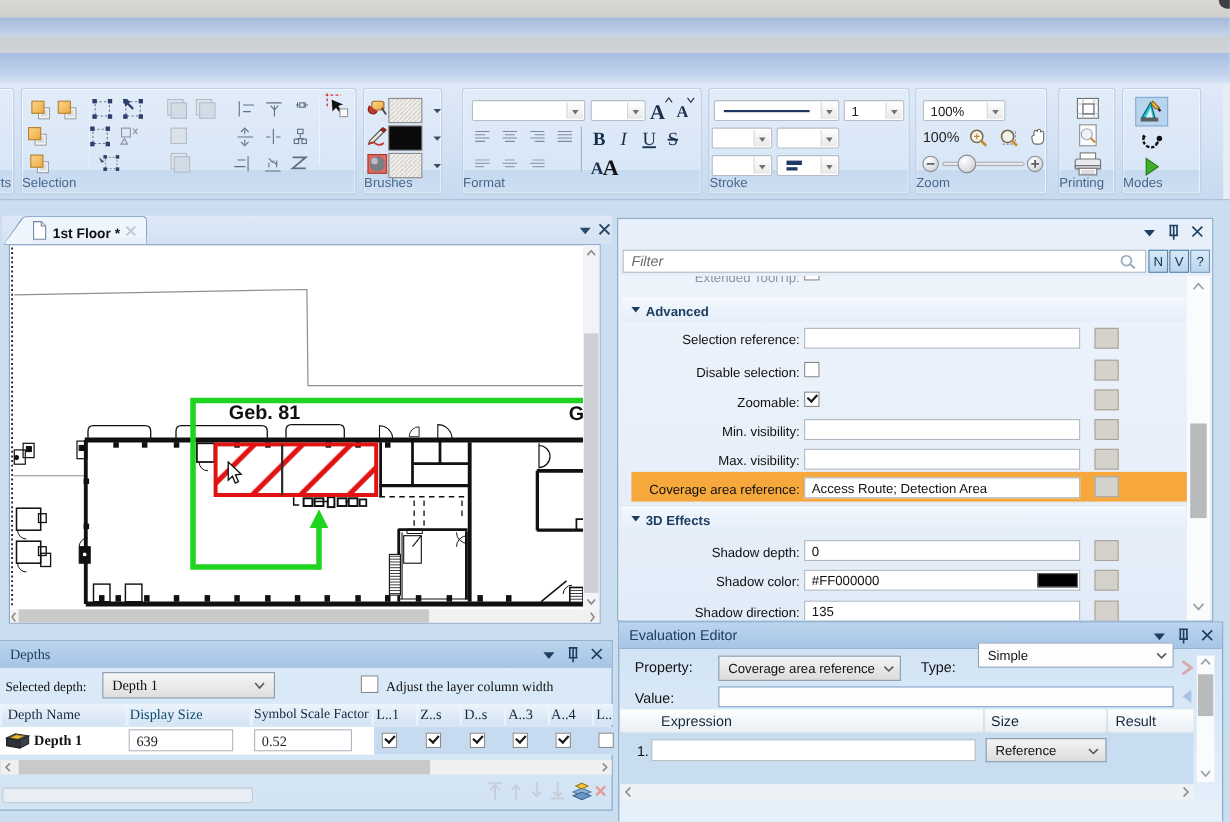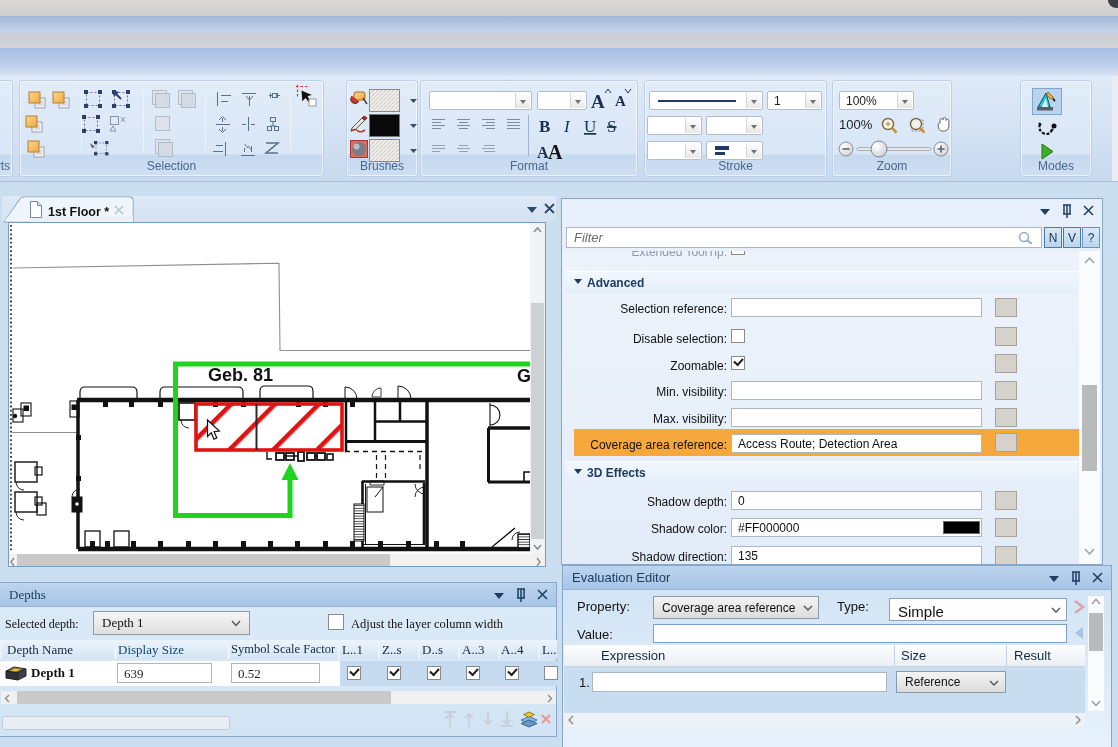--- a/index.html
+++ b/index.html
@@ -16,21 +16,21 @@
 #blueband2 { left:0; top:48px; width:1118px; height:28px; background:linear-gradient(#a6bee2,#c2d3ec 70%,#d8e4f4); }
 
 
 #ribbon { left:0; top:76px; width:1118px; height:106px;
   background:linear-gradient(#e0eaf8,#cfdff2 70%,#c8daef);
   border-bottom:1px solid #a9bdd6; }
 .rgroup { position:absolute; top:4px; height:97px;
   background:linear-gradient(180deg, #e2ecf9 0%, #d8e6f6 77%, #c6d9ef 78%, #cfdff2 100%);
   border:1px solid #bdd0e7; border-radius:3px;
   box-shadow:inset 0 0 0 1px rgba(255,255,255,.55); }
-.rlabel { position:absolute; bottom:3px; left:0; right:0; text-align:center; font-size:12px; color:#48678a; }
+.rlabel { position:absolute; bottom:3px; left:0; right:0; font-size:12px; color:#48678a; }
 .sep { position:absolute; top:10px; width:1px; height:60px; background:#bccfe3; border-right:1px solid #eef4fb; }
 
 
 .combo { position:absolute; height:19px; background:#fff; border:1px solid #b5bec8; border-radius:2px; }
 .combo .ar { position:absolute; right:1px; top:1px; bottom:1px; width:15px;
   background:linear-gradient(#fefefe,#e8e8e8); border-left:1px solid #d5d5d5; }
 .combo .ar:after { content:""; position:absolute; left:4px; top:7px;
   border-left:3.5px solid transparent; border-right:3.5px solid transparent; border-top:4px solid #707070; }
 
 
@@ -135,21 +135,21 @@
       </g>
 
       <g transform="translate(276,4)">
         <path d="M0 1.5 h14 M1.5 0 v12" stroke="#e03030" stroke-dasharray="2.5,2" fill="none" stroke-width="1.2"></path>
         <path d="M5 5 l12 5 -5 1.5 4.5 6 -2.5 2 -4.5 -6 -3.5 3.5 z" fill="#111" stroke="#fff" stroke-width="0.7"></path>
         <rect x="13" y="14" width="7" height="7" fill="#fff" stroke="#999"></rect>
       </g>
     </svg>
   </div>
 
-  <div class="rgroup" style="left:330px; width:72px;margin-left:16px;">
+  <div class="rgroup" style="left:330px; width:72px;">
     <div class="rlabel">Brushes</div>
     <svg width="84" height="97" style="position:absolute;left:0;top:0">
       <defs>
         <pattern id="hatchp" width="4" height="4" patternUnits="userSpaceOnUse">
           <rect width="4" height="4" fill="#f3f1ee"></rect>
           <path d="M0 4 L4 0" stroke="#cfccc6" stroke-width="1.2"></path>
         </pattern>
       </defs>
 
       <g transform="translate(3,9)">
@@ -284,20 +284,45 @@
         <circle cx="13" cy="68" r="7" fill="url(#kn)" stroke="#8a9099"></circle>
         <path d="M9.5 68 h7" stroke="#5a6068" stroke-width="1.6"></path>
         <rect x="24" y="66.5" width="74" height="3" rx="1.5" fill="#e8e8ea" stroke="#9aa0a8" stroke-width="0.8"></rect>
         <circle cx="46" cy="68" r="8" fill="url(#kn)" stroke="#82888f"></circle>
         <circle cx="108" cy="68" r="7" fill="url(#kn)" stroke="#8a9099"></circle>
         <path d="M104.5 68 h7 M108 64.5 v7" stroke="#5a6068" stroke-width="1.6"></path>
       </g>
     </svg>
   </div>
 
+  <div class="rgroup" style="left:962px; width:52px;">
+    <div class="rlabel">Printing</div>
+    <svg width="52" height="97" style="position:absolute;left:0;top:0">
+
+      <g transform="translate(15,7)">
+        <rect x="1.5" y="1.5" width="19" height="18" fill="#fdfdfd" stroke="#6a6f76"></rect>
+        <path d="M6.5 1.5 v18 M1.5 6.5 h19 M16.5 1.5 v18 M1.5 15.5 h19" stroke="#b9bec5"></path>
+        <path d="M6.5 6.5 h10 v9 h-10 z" fill="none" stroke="#6a6f76"></path>
+      </g>
+
+      <g transform="translate(17,32)">
+        <rect x="1.5" y="0.5" width="15" height="19" fill="#fdfdfd" stroke="#8a8f96"></rect>
+        <circle cx="8" cy="9" r="5" fill="#eef3f8" stroke="#9aa7b5"></circle>
+        <path d="M11.5 12.5 l4 4" stroke="#c8912f" stroke-width="2"></path>
+      </g>
+
+      <g transform="translate(13,57)">
+        <rect x="6" y="1" width="14" height="6" fill="#fff" stroke="#777"></rect>
+        <rect x="1.5" y="6.5" width="23" height="9" rx="2" fill="#e8eaed" stroke="#70757c"></rect>
+        <rect x="1.5" y="12.5" width="23" height="3" fill="#c9cdd2" stroke="#70757c"></rect>
+        <rect x="5" y="15" width="16" height="6" fill="#fdfdfd" stroke="#777"></rect>
+        <path d="M7 17.5 h12 M7 19.5 h12" stroke="#b5b9be"></path>
+      </g>
+    </svg>
+  </div>
 
   <div class="rgroup" style="left:1020px; width:72px;">
     <div class="rlabel">Modes</div>
     <svg width="52" height="97" style="position:absolute;left:0;top:0">
 
       <rect x="11.5" y="7.5" width="29" height="26" fill="#b9d4ee" stroke="#7fa8d0"></rect>
       <g transform="translate(15,10)">
         <path d="M2 16 L10 2 L14 16 z" fill="#27c0cf" stroke="#0a5a66"></path>
         <path d="M5.5 16 L10 7 L12 16 z" fill="#d4f4f8"></path>
         <rect x="1" y="16" width="16" height="3.5" fill="#5a5f66"></rect>
@@ -673,21 +698,21 @@
           <path d="M48 7 l9 9 M57 7 l-9 9"></path>
         </g>
     </svg>
     <div class="abs" style="left:14px;top:33px;font-size:13px;color:#111;">Property:</div>
     <div class="abs" style="left:90px;top:30px;width:166px;height:23px;background:linear-gradient(#f4f4f4,#dcdcdc);border:1px solid #8a9aa8;font-size:12px;color:#111;padding:4px 0 0 8px;">Coverage area reference
       <svg class="abs" style="right:5px;top:8px;" width="10" height="8">
           <path d="M1 1 l4 4 4 -4" fill="none" stroke="#555" stroke-width="1.4"></path>
         </svg>
     </div>
     <div class="abs" style="left:274px;top:33px;font-size:13px;color:#111;">Type:</div>
-    <div class="abs" style="left:326px;top:32px;width:178px;height:23px;background:#fdfdfd;border:1px solid #8aa4bc;font-size:15px;color:#111;padding:4px 0 0 8px;">Simple
+    <div class="abs" style="left:326px;top:18px;width:178px;height:23px;background:#fdfdfd;border:1px solid #8aa4bc;font-size:12px;color:#111;padding:4px 0 0 8px;">Simple
       <svg class="abs" style="right:5px;top:8px;" width="10" height="8">
           <path d="M1 1 l4 4 4 -4" fill="none" stroke="#555" stroke-width="1.4"></path>
         </svg>
     </div>
     <svg class="abs" style="left:508px;top:33px;" width="16" height="16">
         <path d="M4 2 l8 6 -8 6" fill="none" stroke="#d9a8a8" stroke-width="2.5"></path>
       </svg>
     <div class="abs" style="left:14px;top:61px;font-size:13px;color:#111;">Value:</div>
     <div class="abs" style="left:90px;top:58px;width:414px;height:19px;background:#fdfdfd;border:1px solid #7aa0c8;"></div>
     <svg class="abs" style="left:508px;top:59px;" width="16" height="16">

